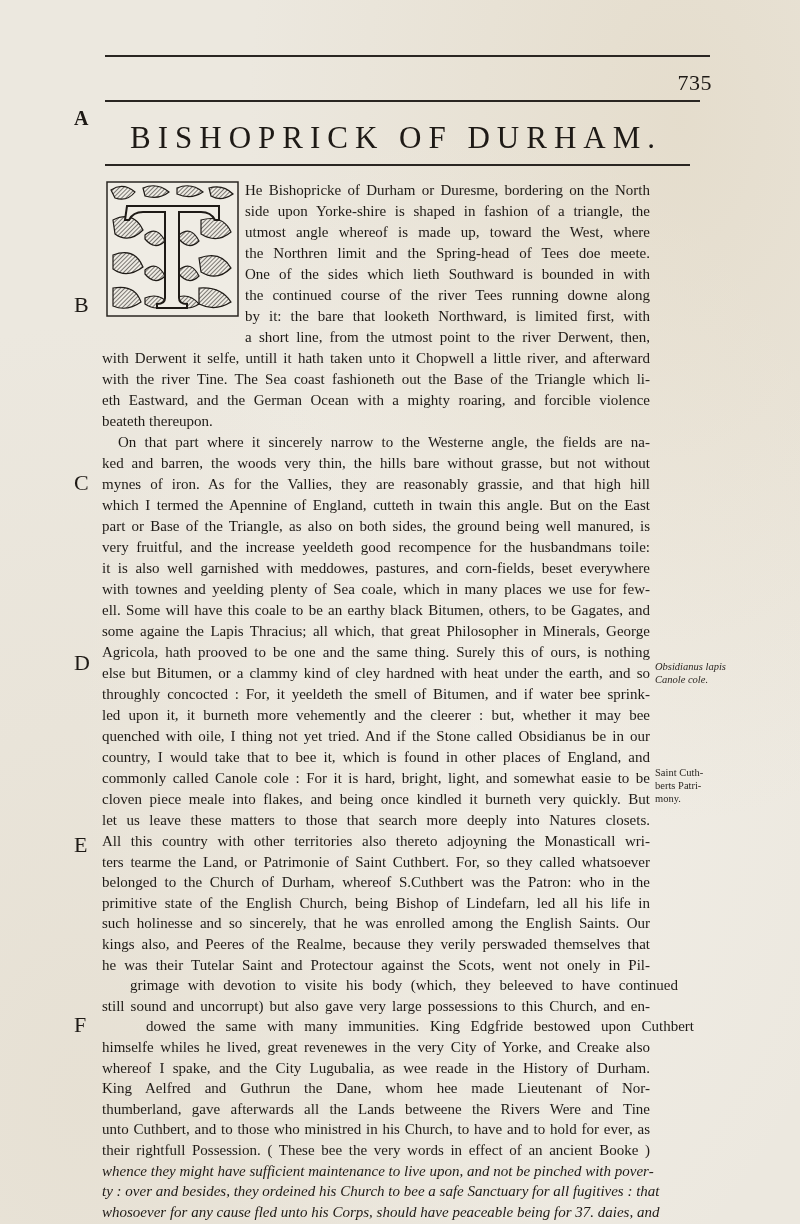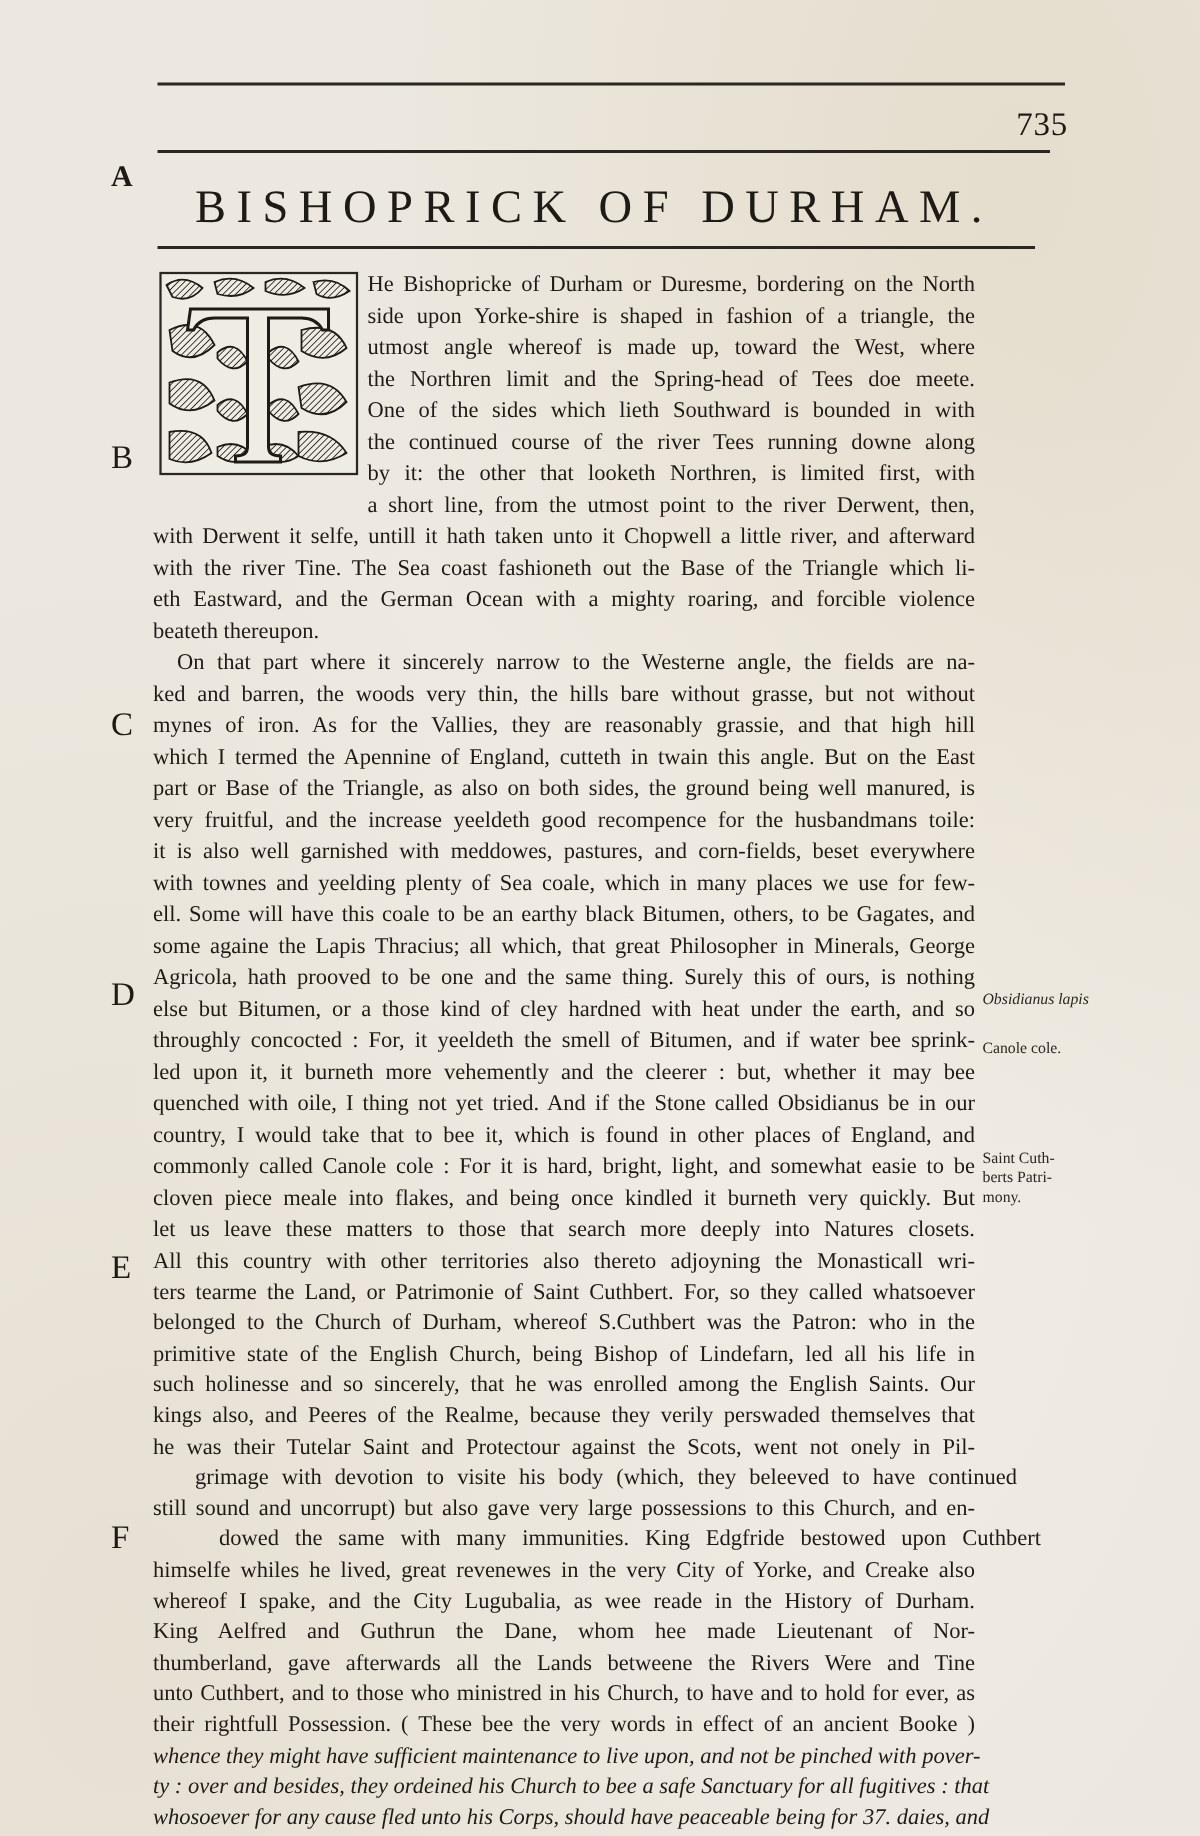--- a/index.html
+++ b/index.html
@@ -82,38 +82,38 @@
     </svg>
   </div>
 
   <div>
     <div class="line" style="top:180px; left:245px; width:405px;">He Bishopricke of Durham or Duresme, bordering on the North</div>
     <div class="line" style="top:201px; left:245px; width:405px;">side upon Yorke-shire is shaped in fashion of a triangle, the</div>
     <div class="line" style="top:222px; left:245px; width:405px;">utmost angle whereof is made up, toward the West, where</div>
     <div class="line" style="top:243px; left:245px; width:405px;">the Northren limit and the Spring-head of Tees doe meete.</div>
     <div class="line" style="top:264px; left:245px; width:405px;">One of the sides which lieth Southward is bounded in with</div>
     <div class="line" style="top:285px; left:245px; width:405px;">the continued course of the river Tees running downe along</div>
-    <div class="line" style="top:306px; left:245px; width:405px;">by it: the other that looketh Northren, is limited first, with</div>
+    <div class="line" style="top:306px; left:245px; width:405px;">by it: the bare that looketh Northward, is limited first, with</div>
     <div class="line" style="top:327px; left:245px; width:405px;">a short line, from the utmost point to the river Derwent, then,</div>
     <div class="line" style="top:348px;">with Derwent it selfe, untill it hath taken unto it Chopwell a little river, and afterward</div>
     <div class="line" style="top:369px;">with the river Tine. The Sea coast fashioneth out the Base of the Triangle which li-</div>
     <div class="line" style="top:390px;">eth Eastward, and the German Ocean with a mighty roaring, and forcible violence</div>
     <div class="line last" style="top:411px;">beateth thereupon.</div>
     <div class="line" style="top:432px; left:118px; width:532px;">On that part where it sincerely narrow to the Westerne angle, the fields are na-</div>
     <div class="line" style="top:453px;">ked and barren, the woods very thin, the hills bare without grasse, but not without</div>
     <div class="line" style="top:474px;">mynes of iron. As for the Vallies, they are reasonably grassie, and that high hill</div>
     <div class="line" style="top:495px;">which I termed the Apennine of England, cutteth in twain this angle. But on the East</div>
     <div class="line" style="top:516px;">part or Base of the Triangle, as also on both sides, the ground being well manured, is</div>
     <div class="line" style="top:537px;">very fruitful, and the increase yeeldeth good recompence for the husbandmans toile:</div>
     <div class="line" style="top:558px;">it is also well garnished with meddowes, pastures, and corn-fields, beset everywhere</div>
     <div class="line" style="top:579px;">with townes and yeelding plenty of Sea coale, which in many places we use for few-</div>
     <div class="line" style="top:600px;">ell. Some will have this coale to be an earthy black Bitumen, others, to be Gagates, and</div>
     <div class="line" style="top:621px;">some againe the Lapis Thracius; all which, that great Philosopher in Minerals, George</div>
     <div class="line" style="top:642px;">Agricola, hath prooved to be one and the same thing. Surely this of ours, is nothing</div>
-    <div class="line" style="top:663px;">else but Bitumen, or a those kind of cley hardned with heat under the earth, and so</div>
+    <div class="line" style="top:663px;">else but Bitumen, or a clammy kind of cley hardned with heat under the earth, and so</div>
     <div class="line" style="top:684px;">throughly concocted : For, it yeeldeth the smell of Bitumen, and if water bee sprink-</div>
     <div class="line" style="top:705px;">led upon it, it burneth more vehemently and the cleerer : but, whether it may bee</div>
     <div class="line" style="top:726px;">quenched with oile, I thing not yet tried. And if the Stone called Obsidianus be in our</div>
     <div class="line" style="top:747px;">country, I would take that to bee it, which is found in other places of England, and</div>
     <div class="line" style="top:768px;">commonly called Canole cole : For it is hard, bright, light, and somewhat easie to be</div>
     <div class="line" style="top:789px;">cloven piece meale into flakes, and being once kindled it burneth very quickly. But</div>
     <div class="line" style="top:810px;">let us leave these matters to those that search more deeply into Natures closets.</div>
   <div class="line" style="top: 831px;">All this country with other territories also thereto adjoyning the Monasticall wri-</div>
       <div class="line" style="top: 851.6px;">ters tearme the Land, or Patrimonie of Saint Cuthbert. For, so they called whatsoever</div>
       <div class="line" style="top: 872.2px;">belonged to the Church of Durham, whereof S.Cuthbert was the Patron: who in the</div>
@@ -137,21 +137,21 @@
     </div>
 
   <div class="margin-letter serifbig" style="top:292px;">B</div>
   <div class="margin-letter serifbig" style="top:470px;">C</div>
   <div class="margin-letter serifbig" style="top:650px;">D</div>
   <div class="margin-letter serifbig" style="top:832px;">E</div>
   <div class="margin-letter serifbig" style="top:1012px;">F</div>
 
   <div class="sidenote" style="top:660px;">
     <div style="font-style:italic;">Obsidianus lapis</div>
-    <div style="margin-top:20px;">Canole cole.</div>
+    <div style="font-style:italic;">Canole cole.</div>
   </div>
   <div class="sidenote" style="top:766px;">
     <div>Saint Cuth-</div>
     <div>berts Patri-</div>
     <div>mony.</div>
   </div>
 
 </div>
 
 </body></html>

